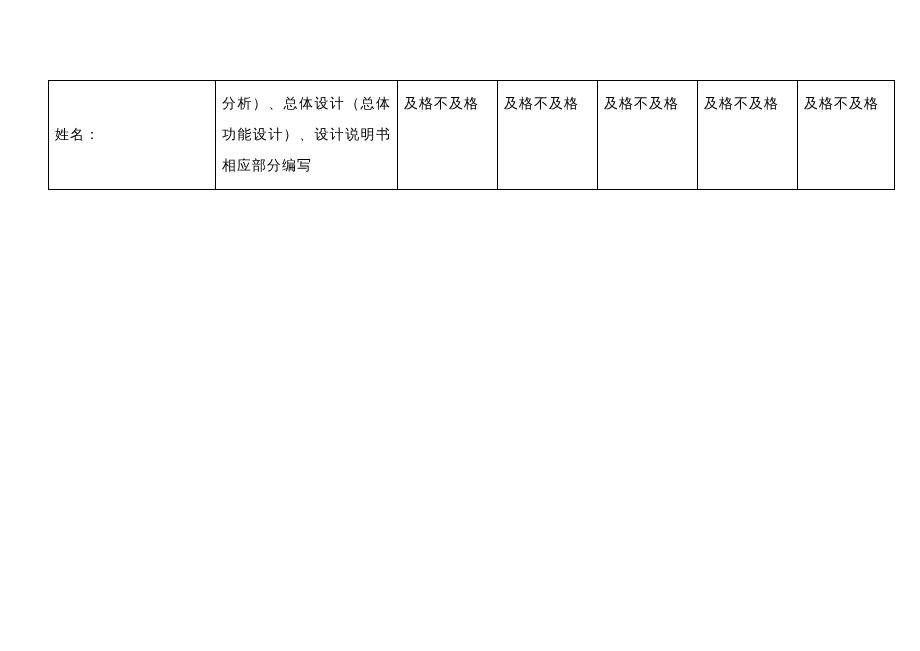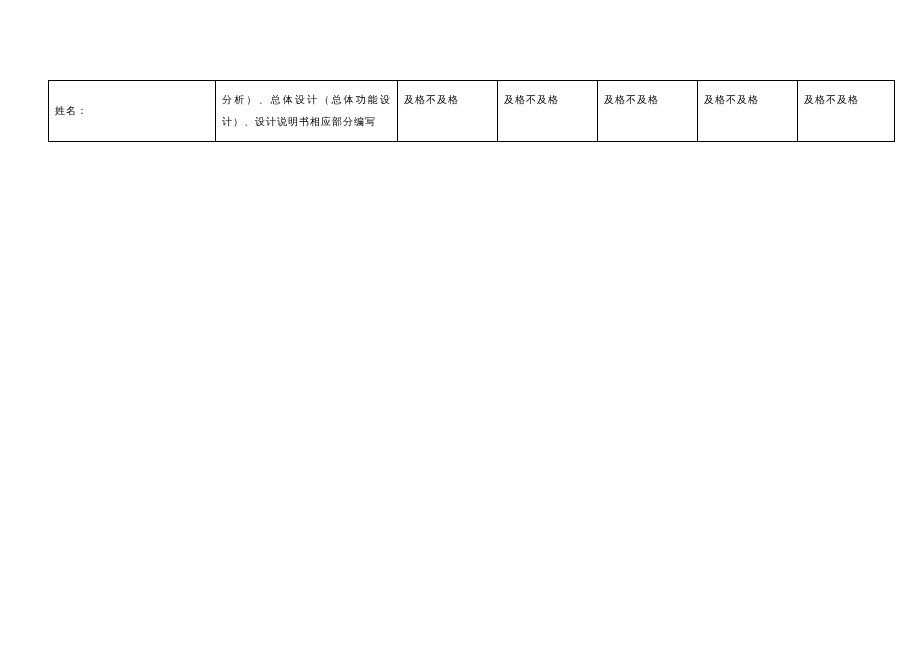--- a/index.html
+++ b/index.html
@@ -25,21 +25,21 @@
     table {
       border-collapse: collapse;
       width: 100%;
       table-layout: fixed;
     }
     td {
       border: 1px solid #000;
       vertical-align: top;
       padding: 8px 6px;
       line-height: 2.2;
-      font-size: 10px;
+      font-size: 14px;
       letter-spacing: 1px;
     }
     td.col1 {
       width: 167px;
       vertical-align: middle;
       margin-top: 10px;
     }
     td.col2 {
       width: 182px;
       text-align: justify;

